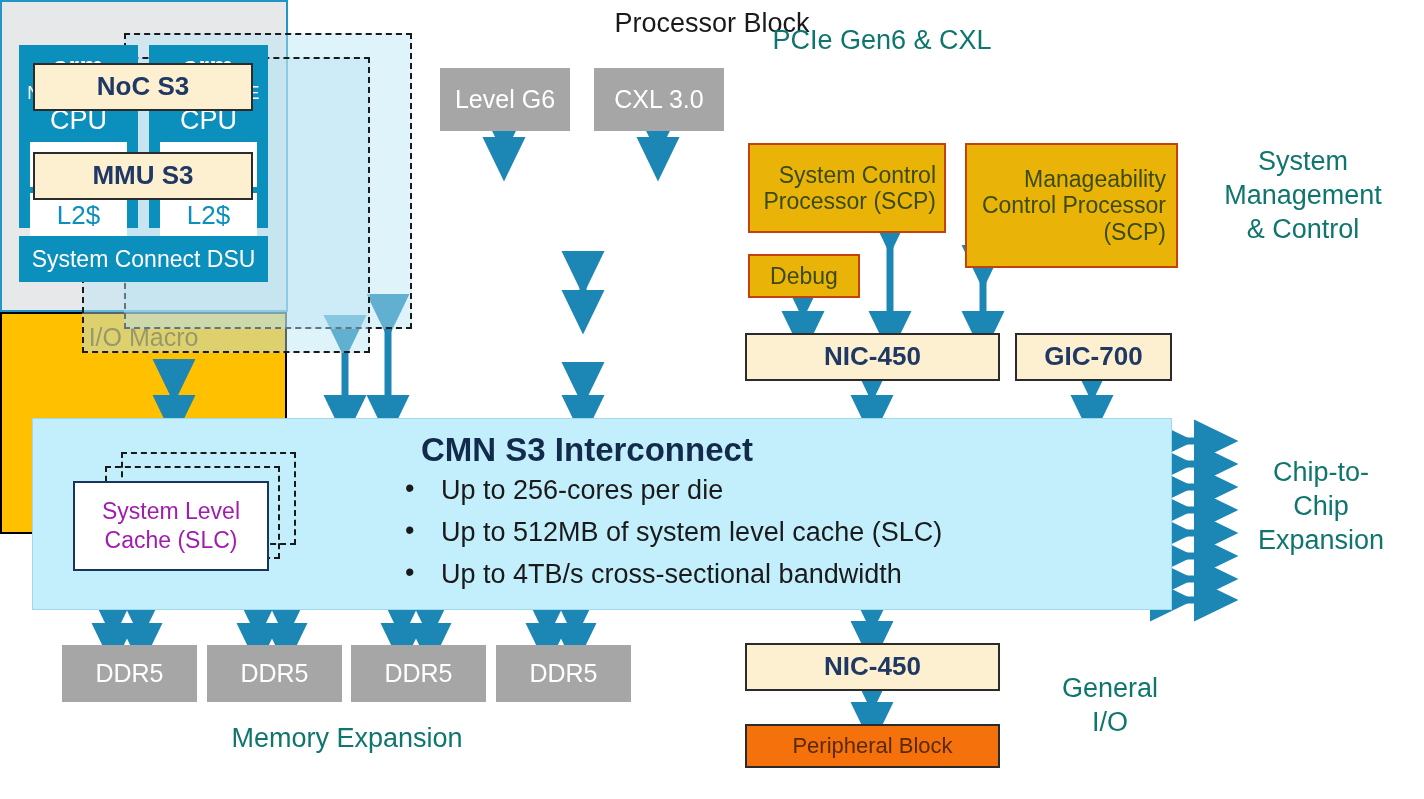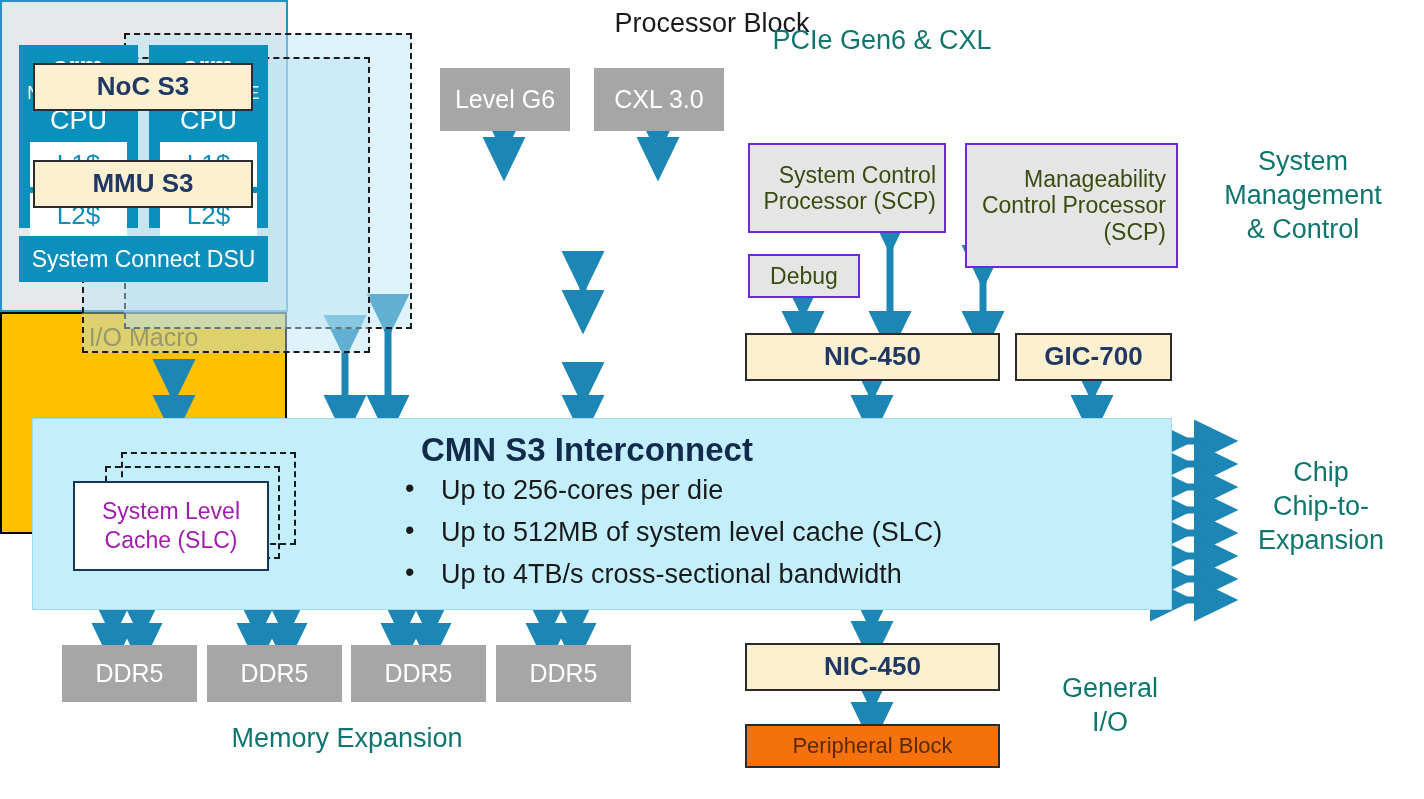--- a/index.html
+++ b/index.html
@@ -49,22 +49,22 @@
   .cream-box {
     background: #FCF0D0;
     border: 2px solid #2b2b2b;
     color: #1F3864;
     font-weight: bold;
     font-size: 26px;
   }
 
   
   .green-box {
-    background: #e5e5e5;
-    border: 2px solid #6d28d9;
+    background: #eab308;
+    border: 2px solid #c2410c;
     color: #3a4b10;
     font-size: 23px;
   }
 
   
   .orange-box {
     background: #F4710B;
     border: 2px solid #2b2b2b;
     color: #5a2a00;
     font-size: 22px;
@@ -254,21 +254,21 @@
 
   <div class="label" style="left:740px; top:24px; width:284px;">
     <div>PCIe Gen6 &amp; CXL</div>
   </div>
 
   <div class="gold-box" style="left:440px; top:160px; width:287px; height:222px;">
     <div class="gold-title">I/O Macro</div>
     <div class="box cream-box" style="left:33px; top:63px; width:220px; height:48px;">
       <span class="wavy">NoC S3</span>
     </div>
-    <div class="box cream-box" style="left:33px; top:160px; width:220px; height:48px;">MMU S3</div>
+    <div class="box cream-box" style="left:33px; top:152px; width:220px; height:48px;">MMU S3</div>
   </div>
 
   <div class="box green-box" style="left:748px; top:143px; width:198px; height:90px; padding:0 8px;">System Control Processor (SCP)</div>
 
   <div class="box green-box" style="left:965px; top:143px; width:213px; height:125px; padding:0 10px;">Manageability Control Processor (SCP)</div>
 
   <div class="box green-box" style="left:748px; top:254px; width:112px; height:44px;">Debug</div>
 
   <div class="box cream-box" style="left:745px; top:333px; width:255px; height:48px;">NIC-450</div>
 
@@ -304,22 +304,22 @@
         <span>Up to 512MB of system level cache (SLC)</span>
       </div>
       <div class="cmn-li">
         <span class="bullet">•</span>
         <span>Up to 4TB/s cross-sectional bandwidth</span>
       </div>
     </div>
   </div>
 
   <div class="label" style="left:1226px; top:456px; width:190px;">
+    <div>Chip-to-</div>
     <div>Chip</div>
-    <div>Chip-to-</div>
     <div>Expansion</div>
   </div>
 
   <div class="box gray-box" style="left:62px; top:645px; width:135px; height:57px;">DDR5</div>
   <div class="box gray-box" style="left:207px; top:645px; width:135px; height:57px;">DDR5</div>
   <div class="box gray-box" style="left:351px; top:645px; width:135px; height:57px;">DDR5</div>
   <div class="box gray-box" style="left:496px; top:645px; width:135px; height:57px;">DDR5</div>
 
   <div class="label" style="left:135px; top:722px; width:424px;">Memory Expansion</div>
 

